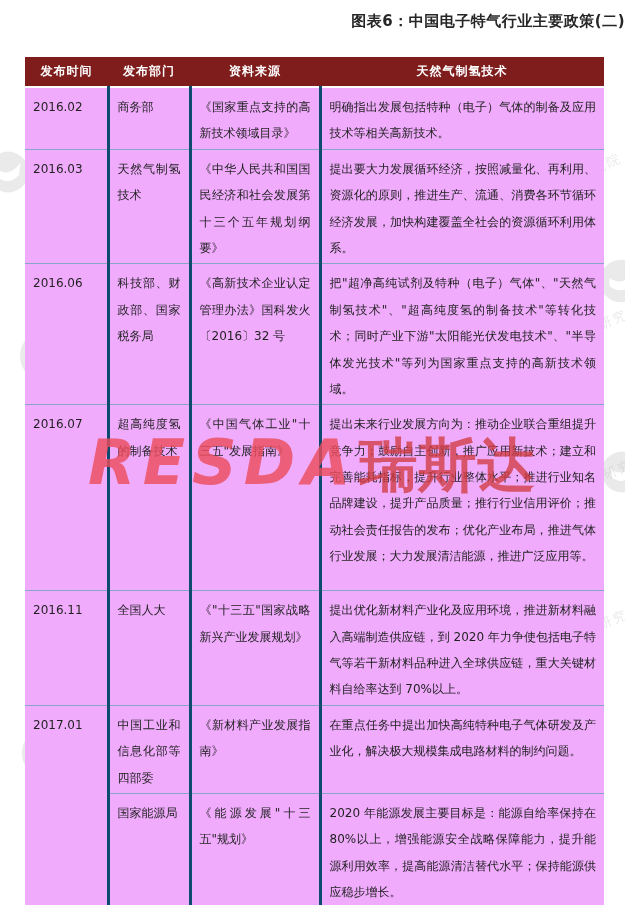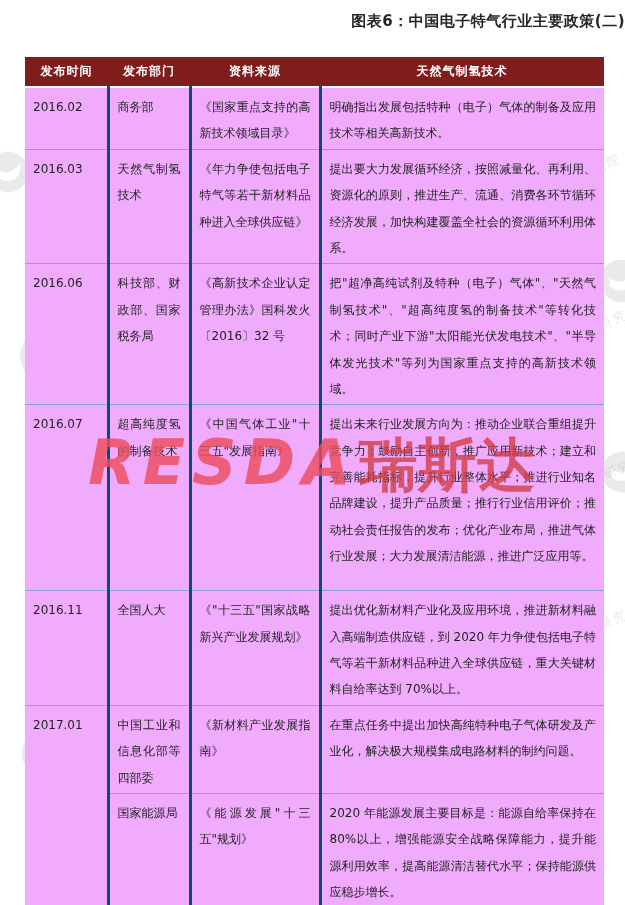--- a/index.html
+++ b/index.html
@@ -130,21 +130,21 @@
       <tbody>
         <tr class="r1">
           <td class="c-date">2016.02</td>
           <td class="c-dept">商务部</td>
           <td class="c-policy">《国家重点支持的高新技术领域目录》</td>
           <td class="c-content">明确指出发展包括特种（电子）气体的制备及应用技术等相关高新技术。</td>
         </tr>
         <tr class="r2">
           <td class="c-date">2016.03</td>
           <td class="c-dept">天然气制氢技术</td>
-          <td class="c-policy">《年力争使包括电子特气等若干新材料品种进入全球供应链》</td>
+          <td class="c-policy">《中华人民共和国国民经济和社会发展第十三个五年规划纲要》</td>
           <td class="c-content">提出要大力发展循环经济，按照减量化、再利用、资源化的原则，推进生产、流通、消费各环节循环经济发展，加快构建覆盖全社会的资源循环利用体系。</td>
         </tr>
         <tr class="r3">
           <td class="c-date">2016.06</td>
           <td class="c-dept">科技部、财政部、国家税务局</td>
           <td class="c-policy">《高新技术企业认定管理办法》国科发火〔2016〕32 号</td>
           <td class="c-content">把"超净高纯试剂及特种（电子）气体"、"天然气制氢技术"、"超高纯度氢的制备技术"等转化技术；同时产业下游"太阳能光伏发电技术"、"半导体发光技术"等列为国家重点支持的高新技术领域。</td>
         </tr>
         <tr class="r4">
           <td class="c-date">2016.07</td>

